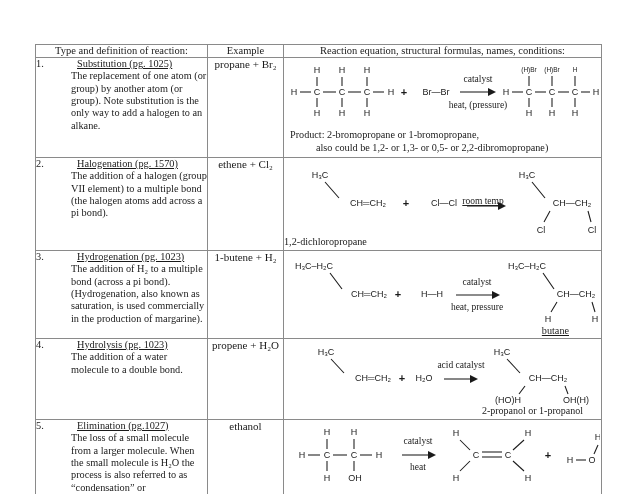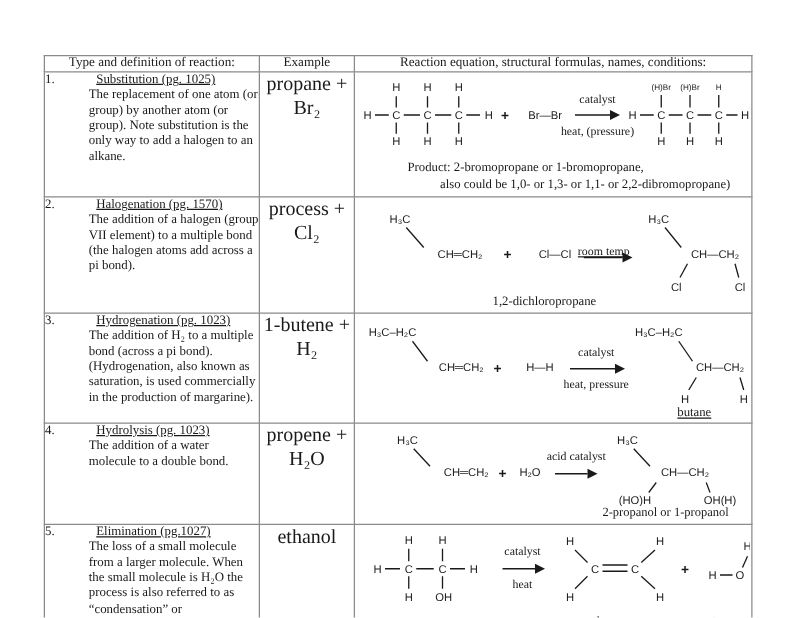--- a/index.html
+++ b/index.html
@@ -37,35 +37,35 @@
   .defcell{
     font-size:10.3px;
     line-height:1.20;
     padding:3px 4px 4px 5px;
   }
   .defcell .num{display:inline-block;width:13px;}
   .defcell .ttl{text-decoration:underline;margin-left:28px;}
   .defcell .body{display:block;margin-top:0px;margin-left:35px;}
   .excell{
     text-align:center;
-    font-size:16px;
+    font-size:11px;
     padding:3px 2px;
     line-height:1.2;
   }
   .rxncell{padding:0;position:relative;}
   .rxnwrap{position:relative;width:316px;}
   svg{display:block;}
   .t{font-family:"Liberation Sans", sans-serif;font-size:9px;fill:#1a1a1a;}
   .ts{font-family:"Liberation Sans", sans-serif;font-size:6.5px;fill:#1a1a1a;}
   .tser{font-family:"Liberation Serif", serif;font-size:9.5px;fill:#1a1a1a;}
   .tser-u{font-family:"Liberation Serif", serif;font-size:9.5px;fill:#1a1a1a;text-decoration:underline;}
   .plus{font-family:"Liberation Sans", sans-serif;font-size:11px;font-weight:bold;fill:#1a1a1a;}
   .bond{stroke:#1a1a1a;stroke-width:1.05;}
   .arrow{stroke:#1a1a1a;stroke-width:1.05;fill:none;}
-  .prodline{font-size:10.2px;line-height:1.22;padding:1px 4px 3px 6px;margin-left:36px;}
+  .prodline{font-size:10.2px;line-height:1.22;padding:1px 4px 3px 6px;}
   .prodline .ind{display:block;padding-left:26px;}
 </style>
 </head>
 <body>
 
 <div id="sheet">
   <table class="rxn">
     <colgroup>
         <col class="c1">
         <col class="c2">
@@ -142,51 +142,51 @@
 
               <line class="bond" x1="245" y1="40" x2="245" y2="49"></line>
               <text class="t" x="245" y="58" text-anchor="middle">H</text>
               <line class="bond" x1="268" y1="40" x2="268" y2="49"></line>
               <text class="t" x="268" y="58" text-anchor="middle">H</text>
               <line class="bond" x1="291" y1="40" x2="291" y2="49"></line>
               <text class="t" x="291" y="58" text-anchor="middle">H</text>
             </svg>
             <div class="prodline">
               <span>Product: 2-bromopropane or 1-bromopropane,</span>
-              <span class="ind">also could be 1,0- or 1,3- or 1,1- or 2,2-dibromopropane)</span>
+              <span class="ind">also could be 1,2- or 1,3- or 0,5- or 2,2-dibromopropane)</span>
             </div>
           </div>
         </td>
       </tr>
 
       <tr>
         <td class="defcell">
           <span class="num">2.</span><span class="ttl">Halogenation (pg. 1570)</span>
           <span class="body">The addition of a halogen (group VII element) to a multiple bond (the halogen atoms add across a pi bond).</span>
         </td>
-        <td class="excell">process + Cl₂</td>
+        <td class="excell">ethene + Cl₂</td>
         <td class="rxncell">
           <svg width="316" height="78" viewBox="0 0 316 78">
             <text class="t" x="36" y="20" text-anchor="middle">H₃C</text>
             <line class="bond" x1="41" y1="24" x2="55" y2="40"></line>
             <text class="t" x="84" y="48" text-anchor="middle">CH═CH₂</text>
             <text class="plus" x="122" y="49" text-anchor="middle">+</text>
             <text class="t" x="160" y="48" text-anchor="middle">Cl—Cl</text>
             <line class="arrow" x1="183" y1="48" x2="214" y2="48"></line>
             <polygon points="214,44 222,48 214,52" fill="#1a1a1a"></polygon>
             <text class="tser-u" x="199" y="46" text-anchor="middle">room temp</text>
             <text class="t" x="243" y="20" text-anchor="middle">H₃C</text>
             <line class="bond" x1="248" y1="24" x2="261" y2="40"></line>
             <text class="t" x="288" y="48" text-anchor="middle">CH—CH₂</text>
             <line class="bond" x1="266" y1="53" x2="260" y2="64"></line>
             <text class="t" x="257" y="75" text-anchor="middle">Cl</text>
             <line class="bond" x1="304" y1="53" x2="307" y2="64"></line>
             <text class="t" x="308" y="75" text-anchor="middle">Cl</text>
           </svg>
-          <div style="text-align:center;font-size:10.2px;padding:0 14px 3px 0;">1,2-dichloropropane</div>
+          <div style="text-align:left;font-size:10.2px;padding:0 14px 3px 0;">1,2-dichloropropane</div>
         </td>
       </tr>
 
       <tr>
         <td class="defcell">
           <span class="num">3.</span><span class="ttl">Hydrogenation (pg. 1023)</span>
           <span class="body">The addition of H₂ to a multiple bond (across a pi bond). (Hydrogenation, also known as saturation, is used commercially in the production of margarine).</span>
         </td>
         <td class="excell">1-butene + H₂</td>
         <td class="rxncell">

